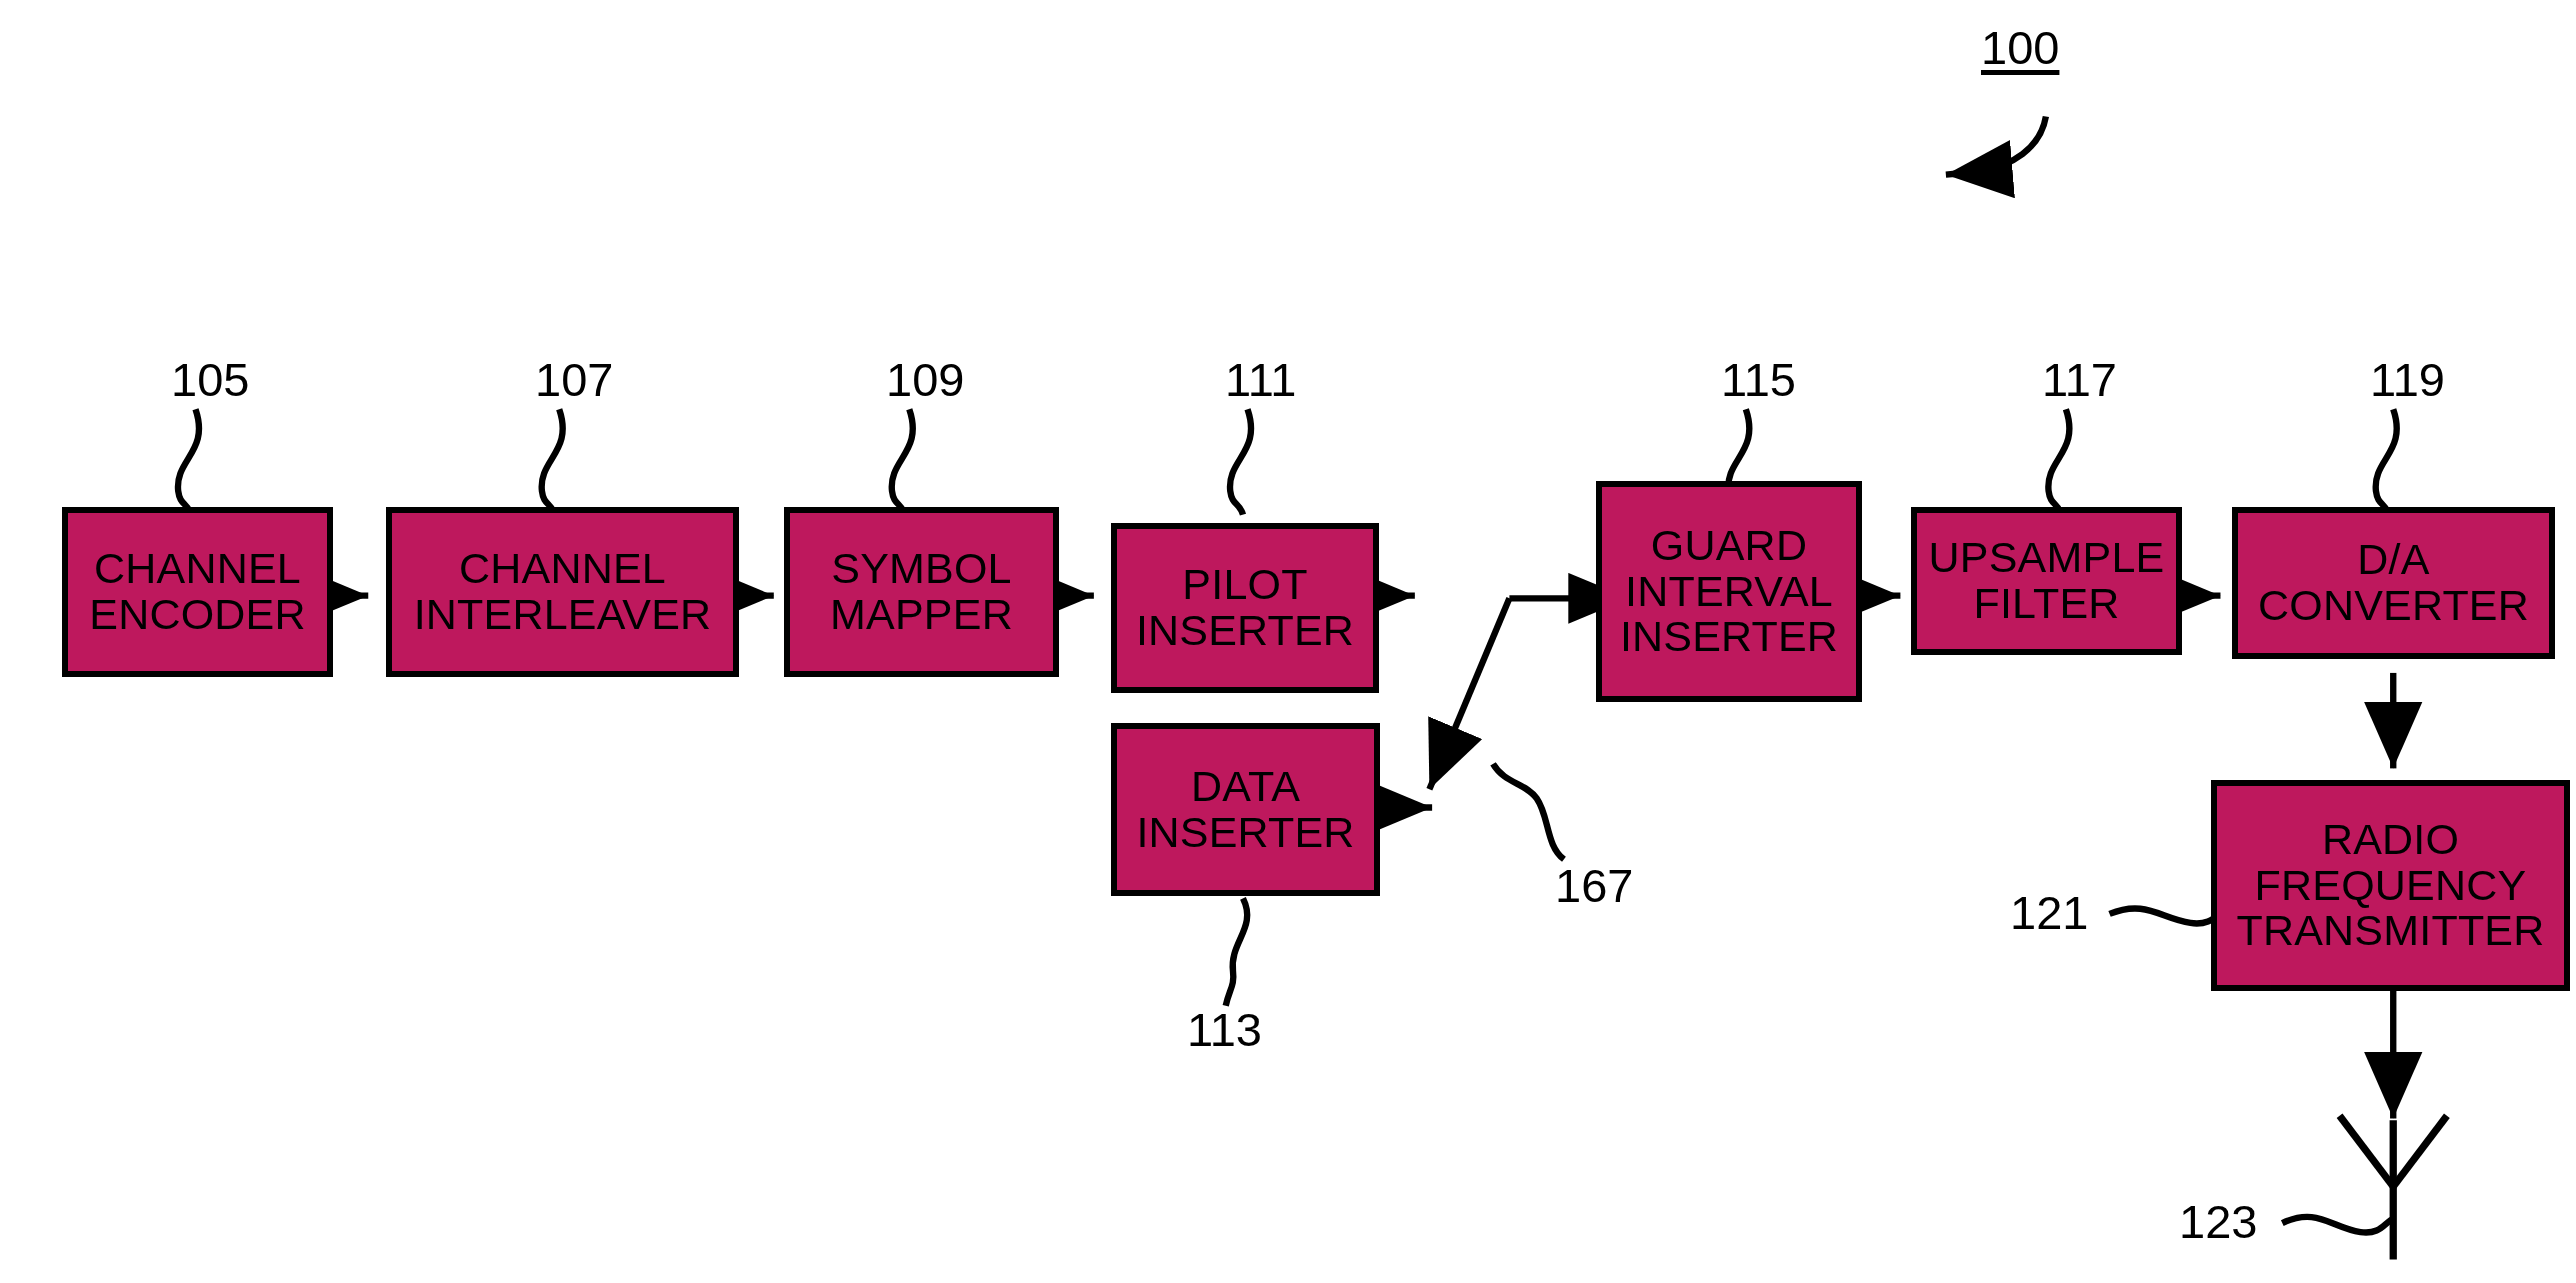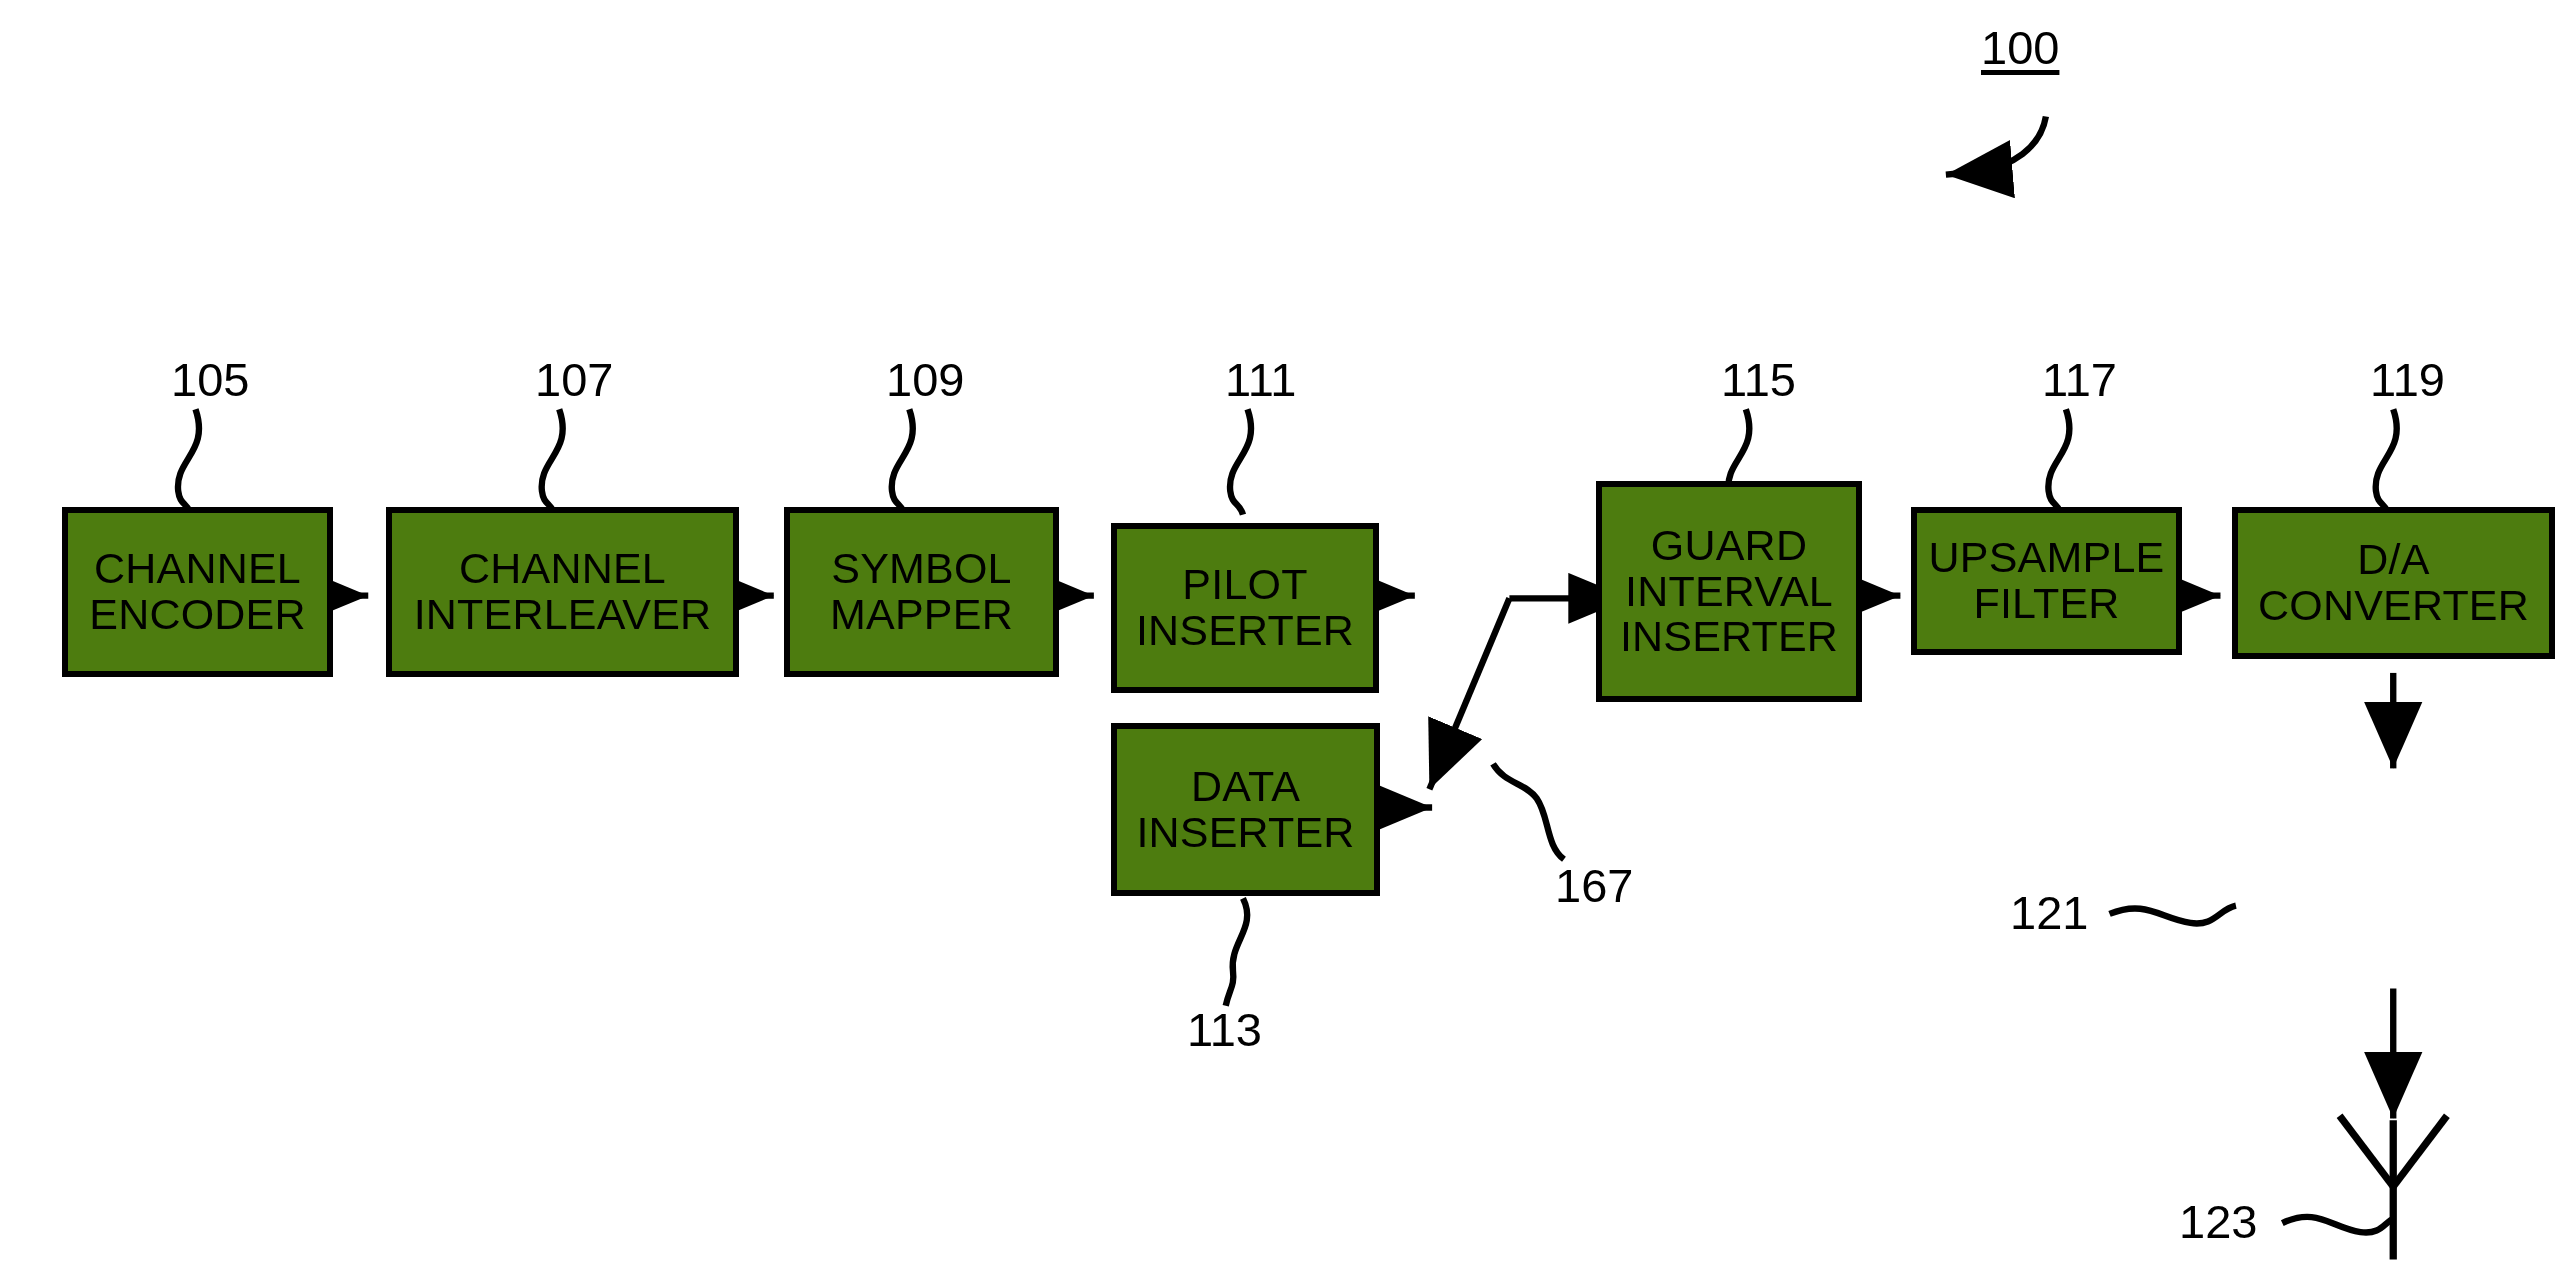--- a/index.html
+++ b/index.html
@@ -21,21 +21,21 @@
     left: 0;
     top: 0;
     width: 2576px;
     height: 1284px;
   }
   
   .blk {
     position: absolute;
     box-sizing: border-box;
     border: 6.4px solid #000000;
-    background: #4d7c0f;
+    background: #be185d;
     display: flex;
     align-items: center;
     justify-content: center;
     text-align: center;
     color: #000000;
     line-height: 1.06;
     white-space: pre-line;
     font-size: 43px;
     letter-spacing: 0.2px;
   }
@@ -132,20 +132,23 @@
   <div class="blk" style="left:1596px; top:481px; width:266px; height:221px;">GUARD
 INTERVAL
 INSERTER</div>
 
   <div class="blk" style="left:1911px; top:507px; width:271px; height:148px;">UPSAMPLE
 FILTER</div>
 
   <div class="blk" style="left:2232px; top:507px; width:323px; height:152px;">D/A
 CONVERTER</div>
 
+  <div class="blk" style="left:2211px; top:780px; width:359px; height:211px;">RADIO
+FREQUENCY
+TRANSMITTER</div>
 
   <div class="ref underlined" style="left:1981px; top:23.6px;">100</div>
 
   <div class="ref" style="left:171px; top:356px;">105</div>
 
   <div class="ref" style="left:535px; top:356px;">107</div>
 
   <div class="ref" style="left:886px; top:356px;">109</div>
 
   <div class="ref" style="left:1225px; top:356px;">111</div>

